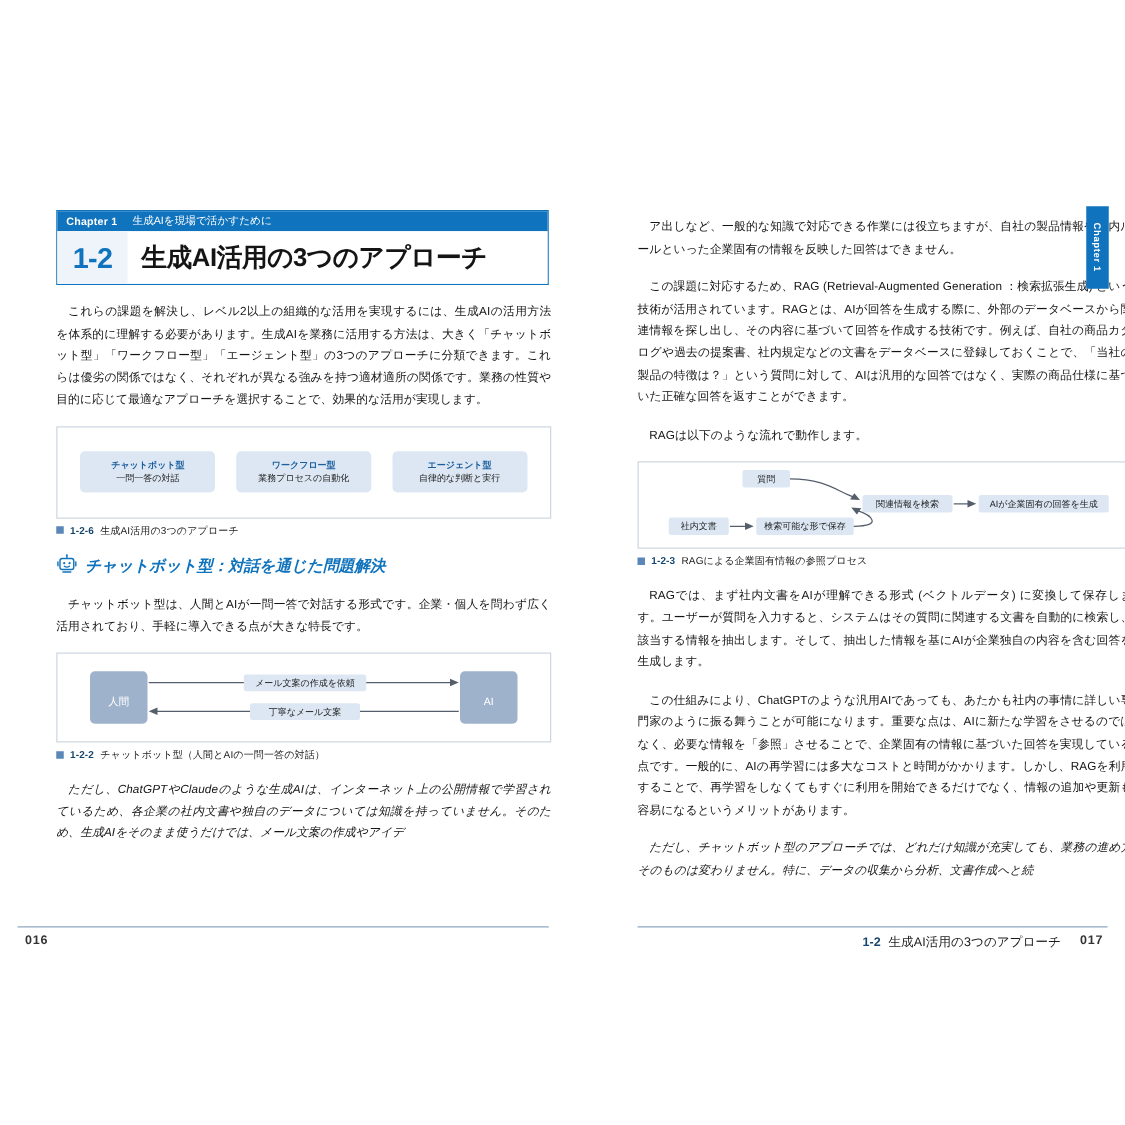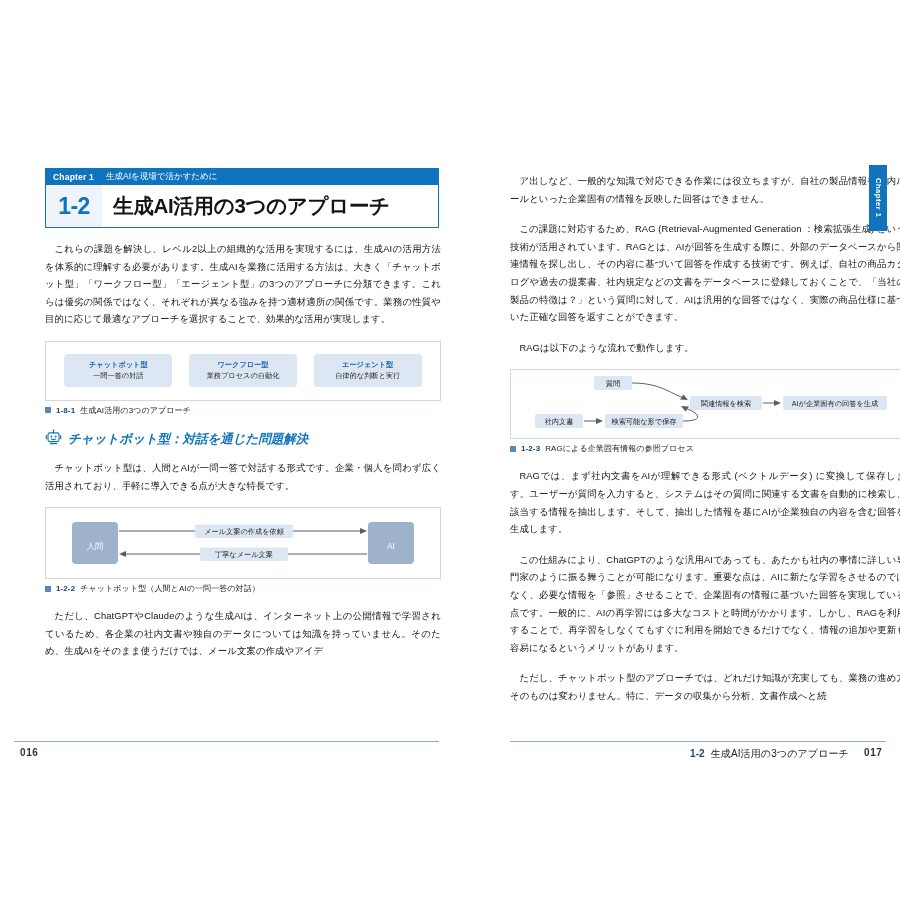--- a/index.html
+++ b/index.html
@@ -104,21 +104,21 @@
   .para {
     font-size: 9.4px;
     line-height: 17.6px;
     text-align: justify;
     text-justify: inter-ideograph;
     margin: 0 0 13px 0;
     text-indent: 9.4px;
     color: #141414;
     letter-spacing: 0.1px;
   }
-  .para.tight { margin-bottom: 0; }
+  .para.tight { margin-bottom: 0; font-style: italic; }
 
   
   .subhead {
     display: flex;
     align-items: center;
     gap: 6px;
     margin: 0 0 9px 0;
   }
   .subhead .label {
     font-size: 12.6px;
@@ -152,21 +152,21 @@
     height: 6px;
     background: #5b86b8;
   }
   .fig-caption .fig-no {
     font-weight: bold;
     color: #15466f;
   }
 
   
   .fig-approaches {
-    height: 60px;
+    height: 74px;
     display: flex;
     align-items: center;
     justify-content: space-around;
     padding: 0 10px;
   }
   .chip {
     width: 108px;
     height: 33px;
     background: #dce7f3;
     border-radius: 4px;
@@ -271,21 +271,21 @@
           <span class="chip-title">ワークフロー型</span>
           <span class="chip-sub">業務プロセスの自動化</span>
         </div>
         <div class="chip">
           <span class="chip-title">エージェント型</span>
           <span class="chip-sub">自律的な判断と実行</span>
         </div>
       </div>
       <div class="fig-caption">
         <span class="fig-mark"></span>
-        <span class="fig-no">1-8-1</span>
+        <span class="fig-no">1-2-6</span>
         <span>生成AI活用の3つのアプローチ</span>
       </div>
 
       <div class="subhead">
         <span class="robot-icon">
           <svg width="17" height="17" viewBox="0 0 24 24" fill="none" stroke="#1073bd" stroke-width="1.6" stroke-linecap="round" stroke-linejoin="round">
             <line x1="12" y1="2.2" x2="12" y2="5.2"></line>
             <circle cx="12" cy="1.8" r="1.1" fill="#1073bd" stroke="none"></circle>
             <rect x="4.2" y="5.4" width="15.6" height="12.4" rx="2.6"></rect>
             <circle cx="9" cy="10.6" r="1.3" fill="#1073bd" stroke="none"></circle>

